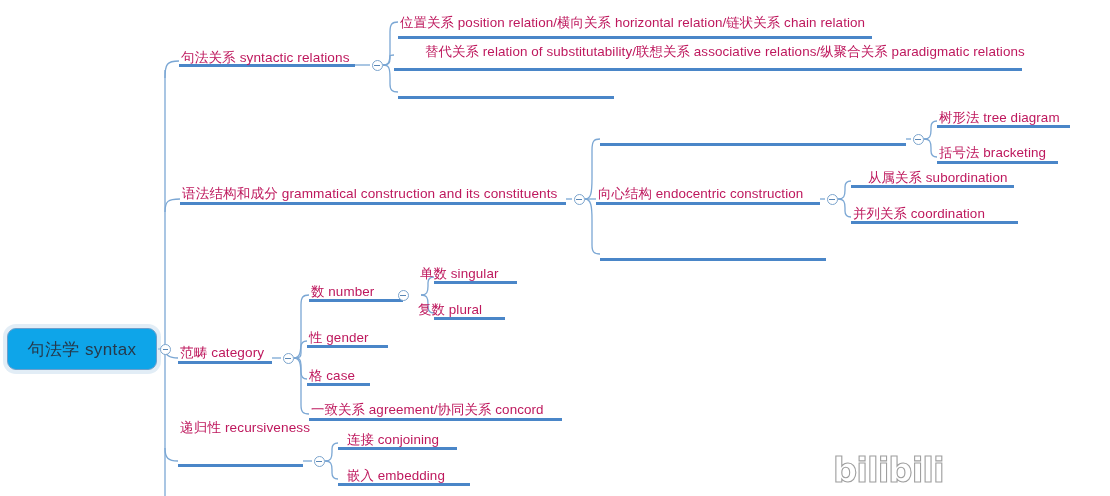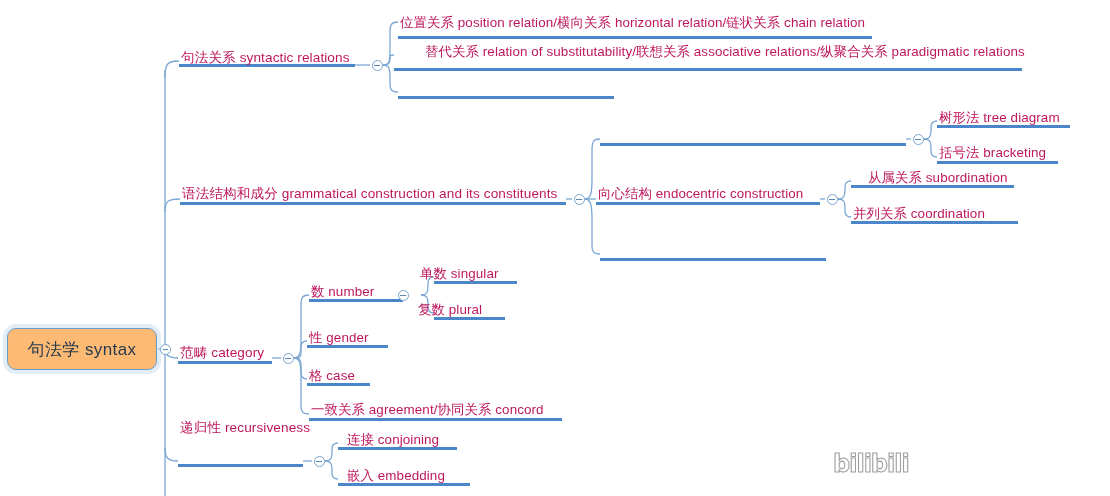--- a/index.html
+++ b/index.html
@@ -9,21 +9,21 @@
     color:#1b1b1b;
   }
   #canvas{position:absolute;inset:0;width:1110px;height:496px;}
   svg.lines{position:absolute;left:0;top:0;width:1110px;height:496px;pointer-events:none;}
 
   
   .root-node{
     position:absolute;
     box-sizing:border-box;
     display:flex;align-items:center;justify-content:center;
-    background:#fdba74;
+    background:#0ea5e9;
     border:1.6px solid #6b9ecb;
     border-radius:9px;
     box-shadow:0 0 0 4px rgba(190,214,235,.45);
     font-size:17px;
     color:#26394b;
     letter-spacing:.4px;
     white-space:nowrap;
   }
 
   
@@ -53,21 +53,21 @@
   }
 
   
   .watermark{
     position:absolute;
     display:flex;align-items:center;gap:9px;
     opacity:.95;
     pointer-events:none;
   }
   .wm-logo{
-    font-size:24px;font-weight:bold;letter-spacing:-1px;
+    font-size:34px;font-weight:bold;letter-spacing:-1px;
     color:transparent;
     -webkit-text-stroke:1.1px #9a9a9a;
     font-family:"DejaVu Sans",sans-serif;
     text-align:center;
   }
   .wm-text{
     font-size:29px;font-weight:bold;letter-spacing:1px;
     color:transparent;
     -webkit-text-stroke:1.2px #8d8d8d;
     font-family:"DejaVu Sans",sans-serif;

